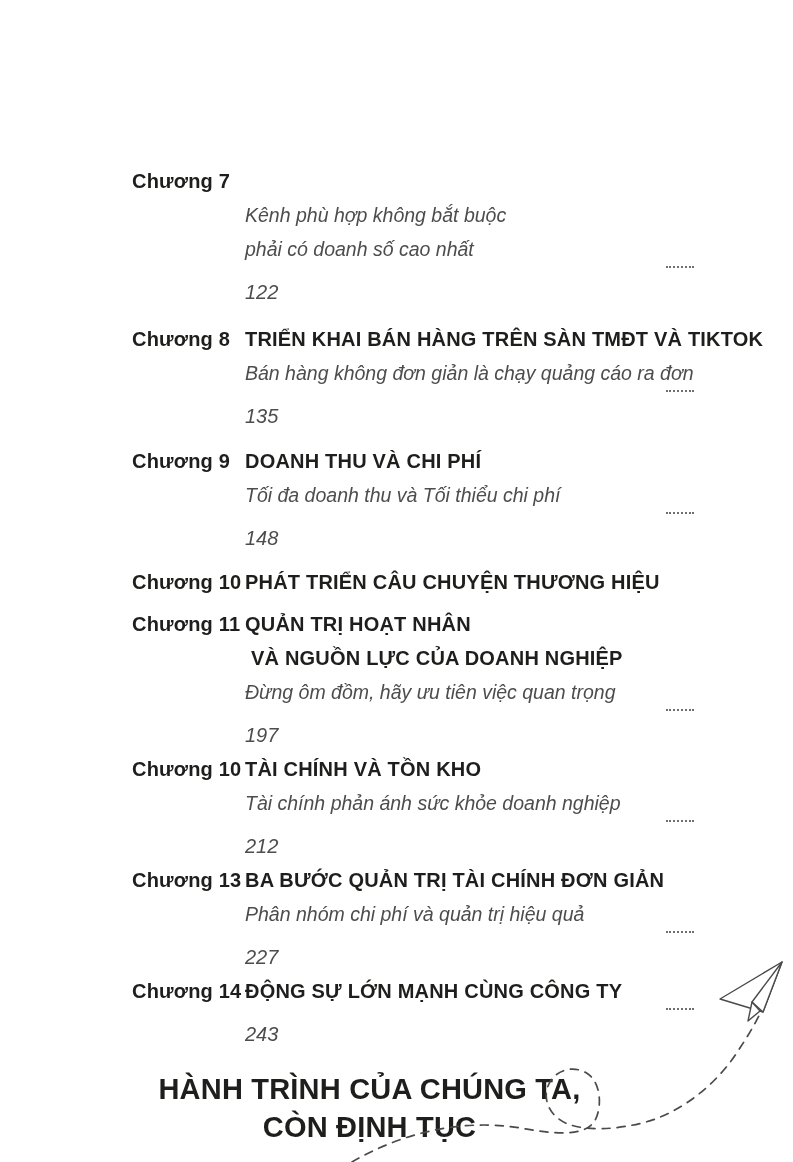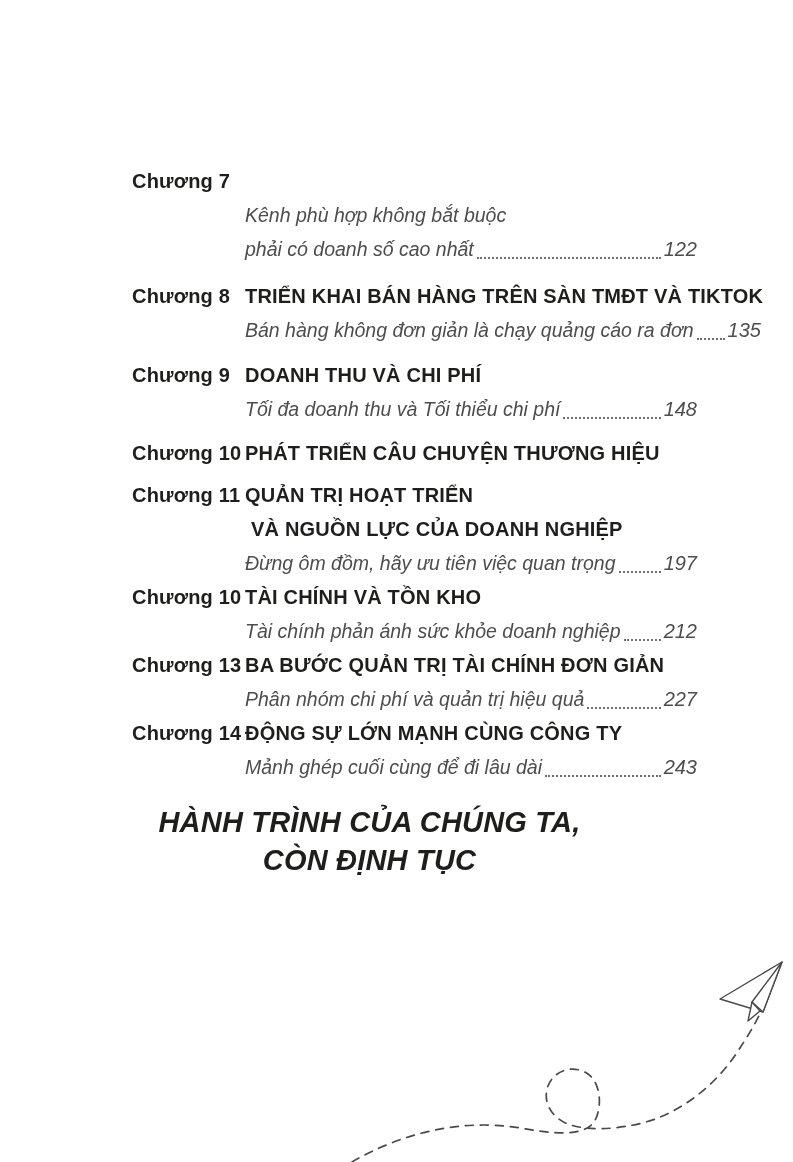--- a/index.html
+++ b/index.html
@@ -22,21 +22,21 @@
   }
   .ch-title{
     font-size:20px;font-weight:600;color:var(--text-primary);
     letter-spacing:0.2px;white-space:nowrap;
   }
   .ch-title.second{padding-left:6px;}
   .sub-line{
     font-size:19.5px;font-style:italic;font-weight:400;
     color:var(--text-secondary);white-space:nowrap;
   }
-  .leader-row{display:flex;align-items:baseline;}
+  .leader-row{display:flex;align-items:baseline;flex-direction:column;}
   .leader-row .sub-line{flex:0 0 auto;}
   .dots{
     flex:1 1 auto;min-width:28px;align-self:flex-end;
     border-bottom:2.2px dotted #6f6f6f;
     margin:0 3px 7px 3px;height:0;
   }
   .page-no{
     flex:0 0 auto;font-size:20px;font-style:italic;
     color:var(--text-secondary);
   }
@@ -44,21 +44,21 @@
   .mb10{margin-bottom:10px;} .mb8{margin-bottom:8px;}
   .section-heading{margin-top:29px;margin-bottom:41px;text-align:center;}
   .kicker{
     font-size:21px;color:#3f3f3f;line-height:30px;font-weight:400;
   }
   .big-title{
     font-size:29px;font-weight:600;color:var(--text-primary);
     line-height:38px;letter-spacing:0.2px;
   }
   .closing-heading{margin-top:19px;margin-right:90px;text-align:center;}
-  .closing-heading .big-title{line-height:38px;font-style:italic;}
+  .closing-heading .big-title{line-height:38px;}
   .decoration{
     position:absolute;left:330px;top:950px;width:463px;height:212px;
     color:var(--trail);pointer-events:none;
   }
 </style>
 </head>
 <body>
 
 <div class="content">
 
@@ -117,21 +117,21 @@
     </div>
     <div class="row">
       <div></div>
     </div>
   </div>
 
 
   <div class="chapter">
     <div class="row">
       <div class="ch-label">Chương 11</div>
-      <div class="ch-title">QUẢN TRỊ HOẠT TRIỂN</div>
+      <div class="ch-title">QUẢN TRỊ HOẠT NHÂN</div>
     </div>
     <div class="row">
       <div></div>
       <div class="ch-title second">VÀ NGUỒN LỰC CỦA DOANH NGHIỆP</div>
     </div>
     <div class="row">
       <div></div>
       <div class="leader-row">
         <span class="sub-line">Đừng ôm đồm, hãy ưu tiên việc quan trọng</span>
         <span class="dots"></span>
@@ -171,21 +171,20 @@
   </div>
 
   <div class="chapter">
     <div class="row">
       <div class="ch-label">Chương 14</div>
       <div class="ch-title">ĐỘNG SỰ LỚN MẠNH CÙNG CÔNG TY</div>
     </div>
     <div class="row">
       <div></div>
       <div class="leader-row">
-        <span class="sub-line">Mảnh ghép cuối cùng để đi lâu dài</span>
         <span class="dots"></span>
         <span class="page-no">243</span>
       </div>
     </div>
   </div>
 
   <div class="closing-heading">
     <div class="big-title">HÀNH TRÌNH CỦA CHÚNG TA,</div>
     <div class="big-title">CÒN ĐỊNH TỤC</div>
   </div>

